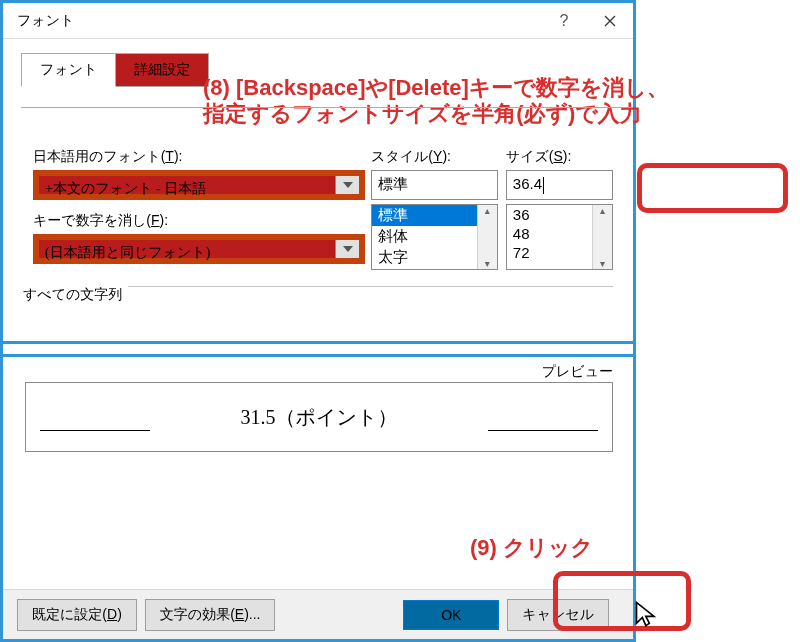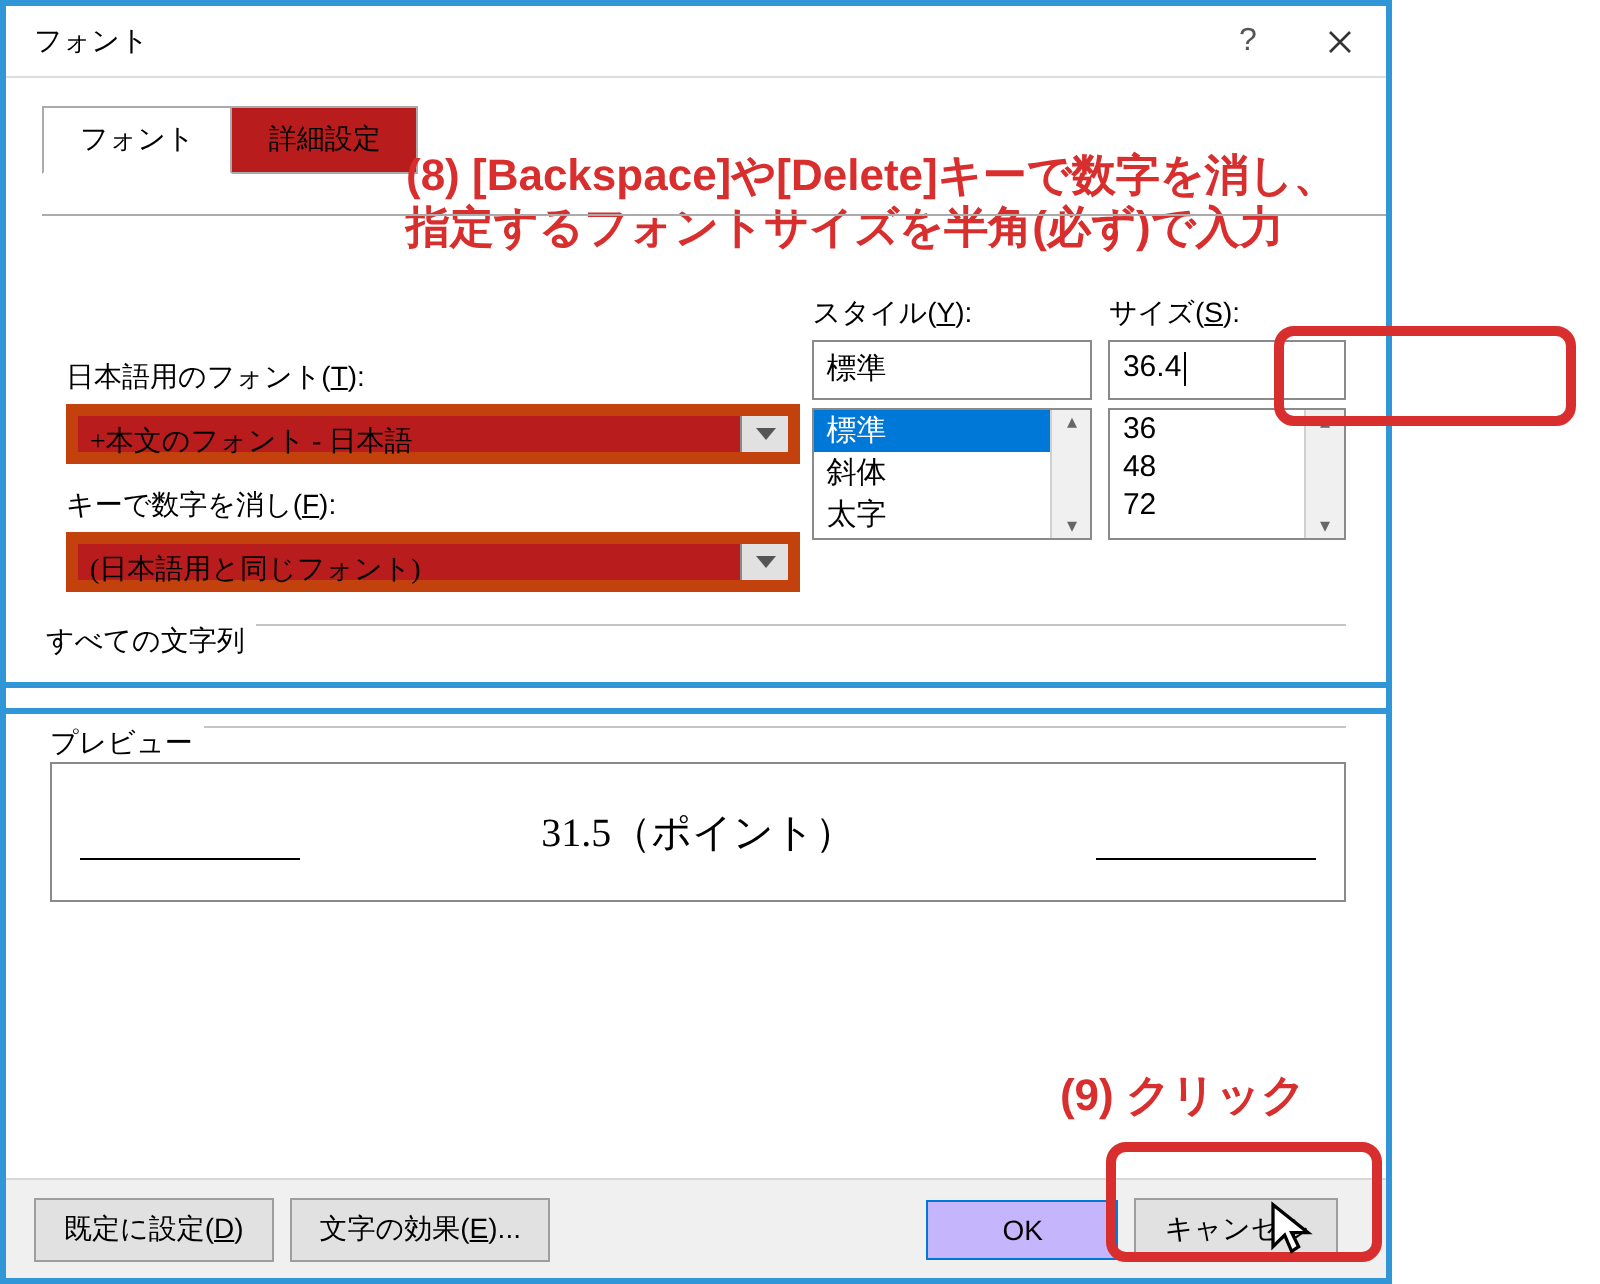--- a/index.html
+++ b/index.html
@@ -2,21 +2,21 @@
 <html><head>
 <meta charset="utf-8">
 <style>
   * { box-sizing: border-box; margin: 0; padding: 0; }
   body {
     font-family: "Yu Gothic UI", "Meiryo", "MS PGothic", sans-serif;
     font-size: 13px;
     background: #fff;
   }
   .frame {
-    width: 696px;
+    width: 636px;
     height: 642px;
     border: 3px solid #3196d8;
     position: relative;
     background: #fff;
   }
   
   .titlebar {
     height: 36px;
     background: #fff;
     display: flex;
@@ -78,21 +78,21 @@
     pointer-events: none;
   }
   
   .dlg-body {
     position: absolute;
     left: 30px;
     top: 145px;
     right: 20px;
   }
   .row { display: flex; }
-  .col-jfont { width: 440px; margin-top: 32px; }
+  .col-jfont { width: 440px; }
   .col-style { width: 168px; margin-left: 6px; }
   .col-size  { width: 142px; margin-left: 8px; }
   .lbl { font-size: 14px; margin-bottom: 4px; }
   .underline { text-decoration: underline; }
   .combo {
     display: flex;
     border: 6px solid #c2410c;
     height: 30px;
     background: #b91c1c;
     font-family: Liberation Serif, serif;
@@ -153,21 +153,22 @@
   
   .preview-group {
     position: absolute;
     left: 22px;
     top: 360px;
     right: 20px;
   }
   .preview-hdr {
     font-size: 14px;
     display: flex;
-    align-items: flex-start;
+    align-items: flex-end;
+    flex-direction: column;
   }
   .preview-hdr .line {
     flex: 1;
     border-top: 1px solid #c4c4c4;
     margin-left: 6px;
   }
   .preview-box {
     border: 1px solid #8a8a8a;
     height: 70px;
     display: flex;
@@ -200,21 +201,21 @@
     border: 1px solid #9e9e9e;
     background: #e1e1e1;
     padding: 6px 14px;
     font-size: 14px;
     margin-right: 8px;
     min-width: 84px;
     text-align: center;
   }
   .btn.ok {
     border: 1.5px solid #0078d7;
-    background: #c4b5fd;
+    background: #0369a1;
   }
   .footer-spacer { flex: 1; }
   
   .cursor {
     position: absolute;
     width: 28px; height: 28px;
     pointer-events: none;
   }
   
   .caret {

